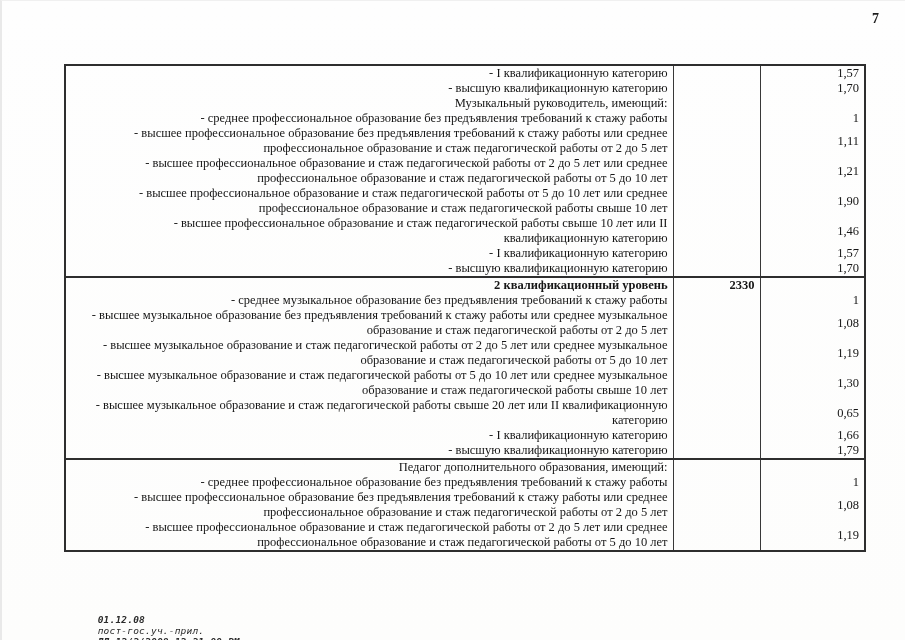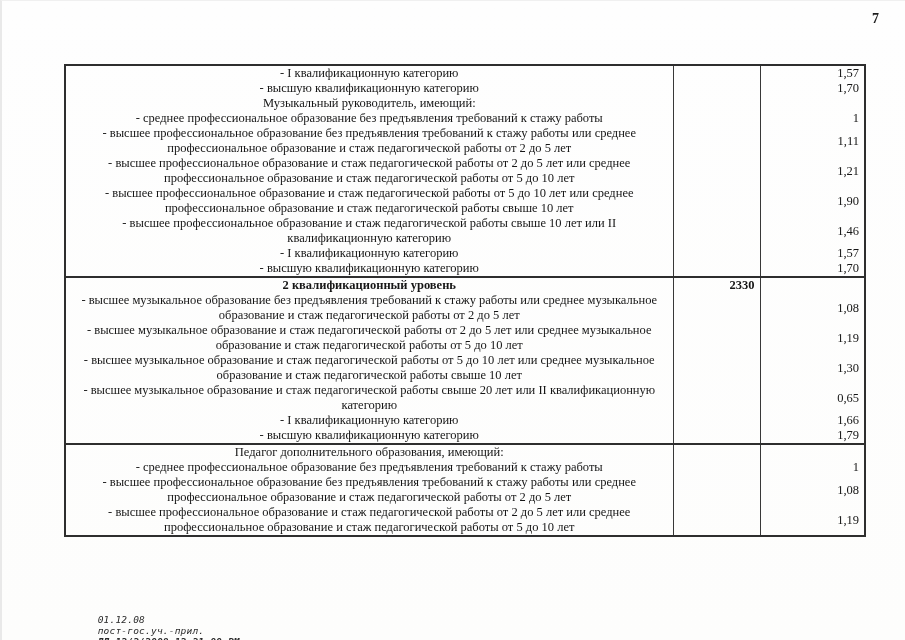--- a/index.html
+++ b/index.html
@@ -41,37 +41,37 @@
   col.c-value { width: 105px; }
   td {
     border-left: 1px solid #383838;
     border-right: 1px solid #383838;
     font-size: 12.5px;
     line-height: 15px;
     padding: 0 5px;
     vertical-align: middle;
     color: #161616;
   }
-  td.cell-label { text-align: center; }
+  td.cell-label { text-align: right; }
   td.cell-base  { text-align: right; vertical-align: top; }
   td.cell-value { text-align: right; }
   tr.block-start td { border-top: 2px solid #2e2e2e; }
   tr.level-row td { font-weight: bold; }
   .footer-stamp {
     position: absolute;
     left: 72px;
     top: 602px;
     font-family: "DejaVu Sans Mono", monospace;
     font-style: italic;
     font-size: 9.5px;
     letter-spacing: 0.2px;
     color: #2a2a2a;
     white-space: pre;
   }
-  .footer-stamp .f-date { font-weight: normal; margin-right: 14px; }
+  .footer-stamp .f-date { font-weight: bold; margin-right: 14px; }
   .footer-stamp .f-file { font-weight: normal; margin-right: 4px; }
   .footer-stamp .f-time { font-weight: bold; }
 </style>
 </head>
 <body>
 
 <div class="scan-page">
 
   <div class="page-number">7</div>
 
@@ -131,20 +131,25 @@
           <td class="cell-label">- высшую квалификационную категорию</td>
           <td class="cell-base"></td>
           <td class="cell-value">1,70</td>
         </tr>
         <tr class="block-start level-row">
           <td class="cell-label">2 квалификационный уровень</td>
           <td class="cell-base">2330</td>
           <td class="cell-value"></td>
         </tr>
         <tr>
+          <td class="cell-label">- среднее музыкальное образование без предъявления требований к стажу работы</td>
+          <td class="cell-base"></td>
+          <td class="cell-value">1</td>
+        </tr>
+        <tr>
           <td class="cell-label">- высшее музыкальное образование без предъявления требований к стажу работы или среднее музыкальное образование и стаж педагогической работы от 2 до 5 лет</td>
           <td class="cell-base"></td>
           <td class="cell-value">1,08</td>
         </tr>
         <tr>
           <td class="cell-label">- высшее музыкальное образование и стаж педагогической работы от 2 до 5 лет или среднее музыкальное образование и стаж педагогической работы от 5 до 10 лет</td>
           <td class="cell-base"></td>
           <td class="cell-value">1,19</td>
         </tr>
         <tr>

